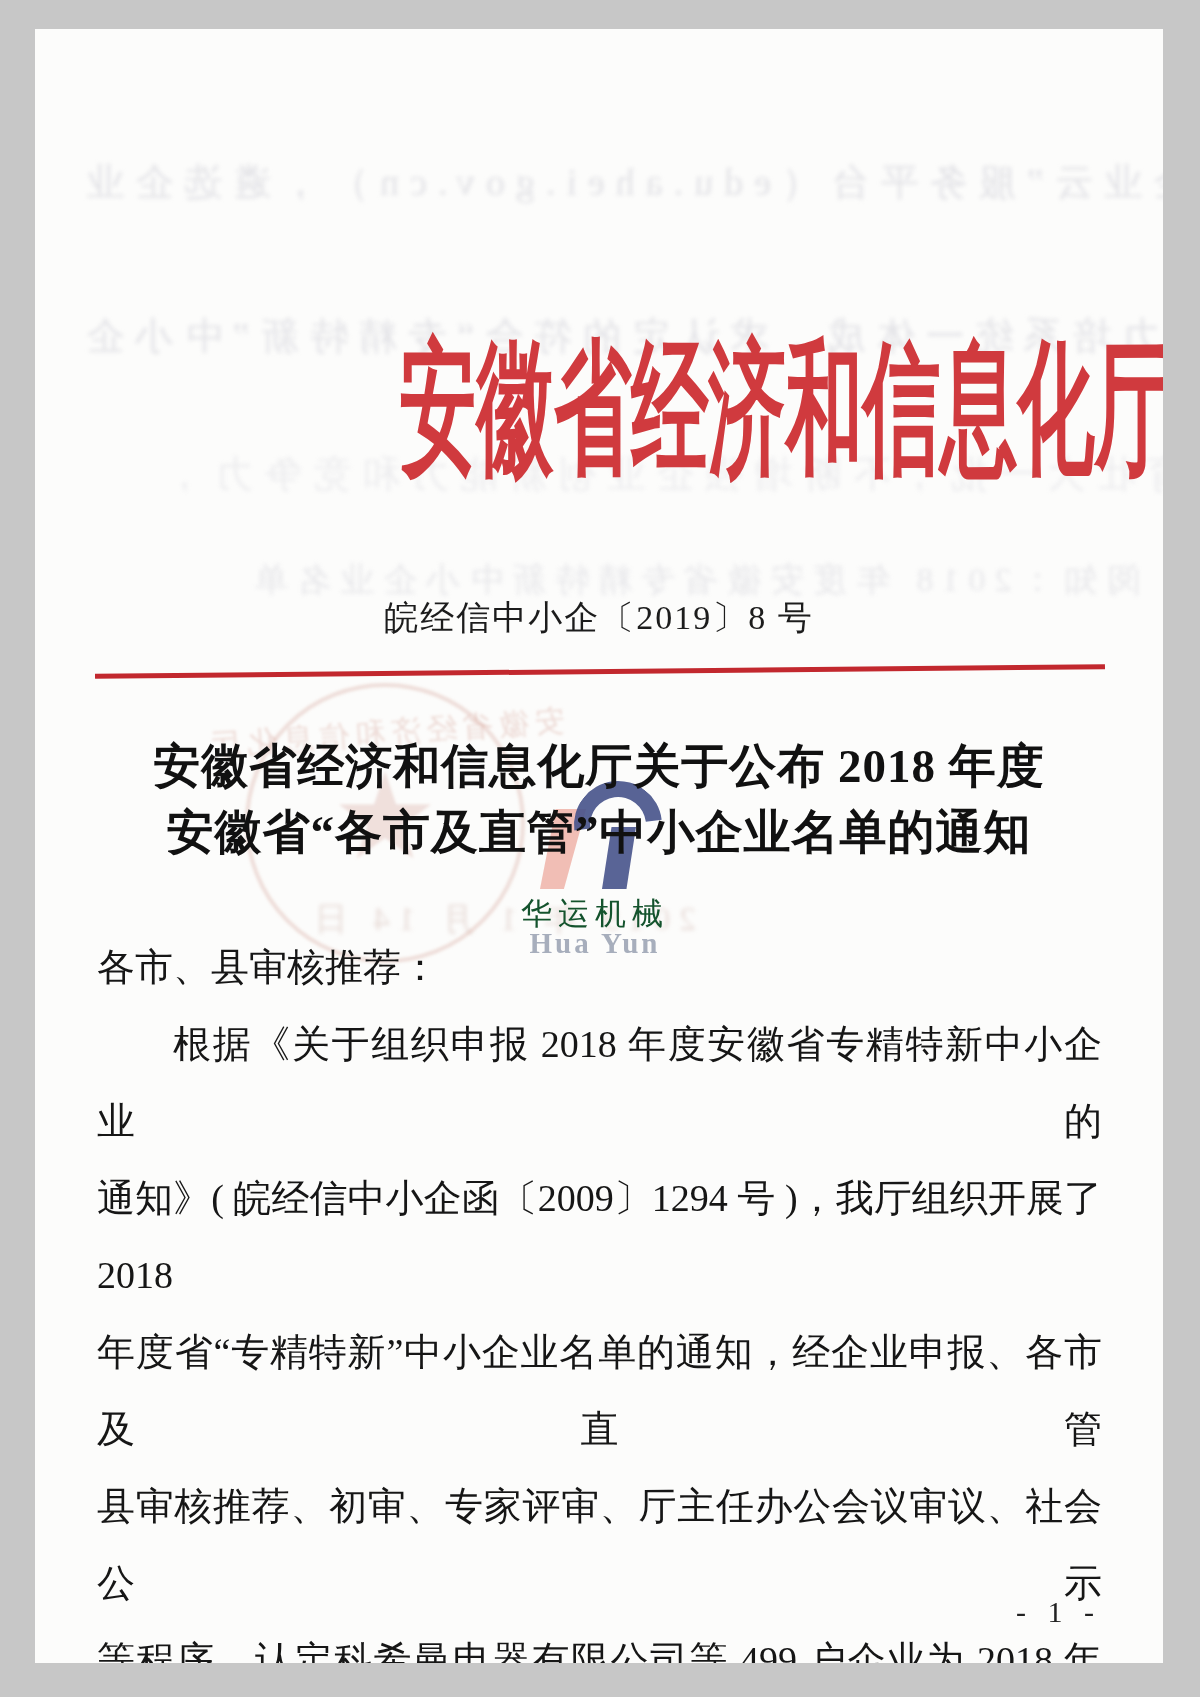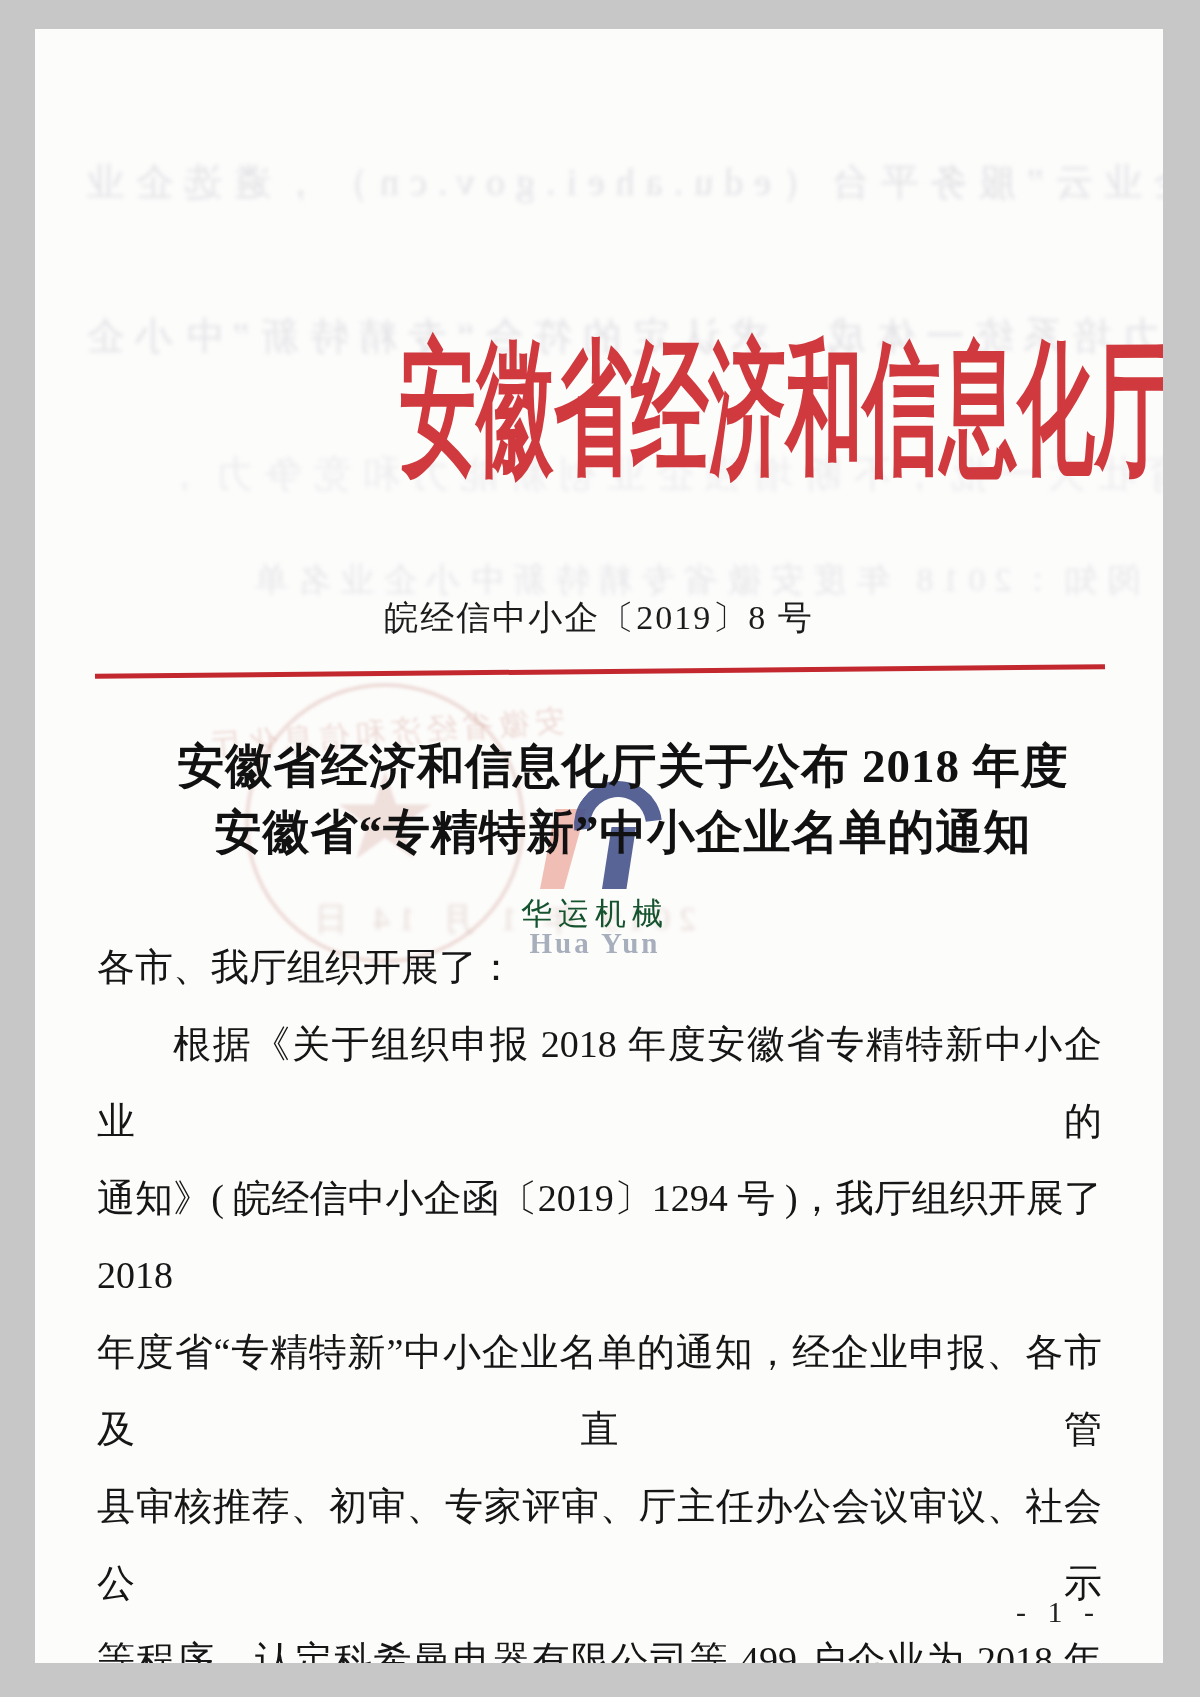--- a/index.html
+++ b/index.html
@@ -132,21 +132,20 @@
   }
   
   .doc-title{
     position:absolute;left:0;top:704px;width:100%;
     text-align:center;
     font-size:47px;line-height:66px;
     font-weight:bold;
     color:#111;
     z-index:2;
     letter-spacing:1px;
-    margin-left:24px;
   }
   
   .body-text{
     position:absolute;left:62px;top:900px;
     width:1005px;
     font-size:38px;line-height:77px;
     color:#161616;
     z-index:2;
   }
   .line{width:100%;}
@@ -186,27 +185,27 @@
   <div class="letterhead">
     <span>安徽省经济和信息化厅文件</span>
   </div>
 
   <div class="doc-number">皖经信中小企〔2019〕8 号</div>
 
   <div class="red-rule"></div>
 
   <div class="doc-title">
     <div>安徽省经济和信息化厅关于公布 2018 年度</div>
-    <div>安徽省“专精特新”中小企业名单的通知</div>
+    <div>安徽省“各市及直管”中小企业名单的通知</div>
   </div>
 
   <div class="body-text">
-    <div class="line">各市、我厅组织开展了：</div>
+    <div class="line">各市、县审核推荐：</div>
     <div class="line just indent">根据《关于组织申报 2018 年度安徽省专精特新中小企业的</div>
-    <div class="line just">通知》( 皖经信中小企函〔2019〕1294 号 )，我厅组织开展了 2018</div>
+    <div class="line just">通知》( 皖经信中小企函〔2009〕1294 号 )，我厅组织开展了 2018</div>
     <div class="line just">年度省“专精特新”中小企业名单的通知，经企业申报、各市及直管</div>
     <div class="line just">县审核推荐、初审、专家评审、厅主任办公会议审议、社会公示</div>
     <div class="line just">等程序，认定科希曼电器有限公司等 499 户企业为 2018 年度省</div>
 
   </div>
 
   <div class="page-number">- 1 -</div>
 
 </div>
 

